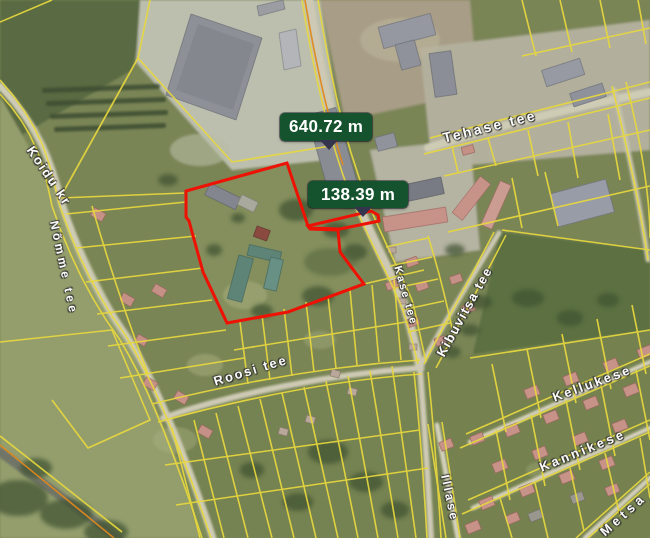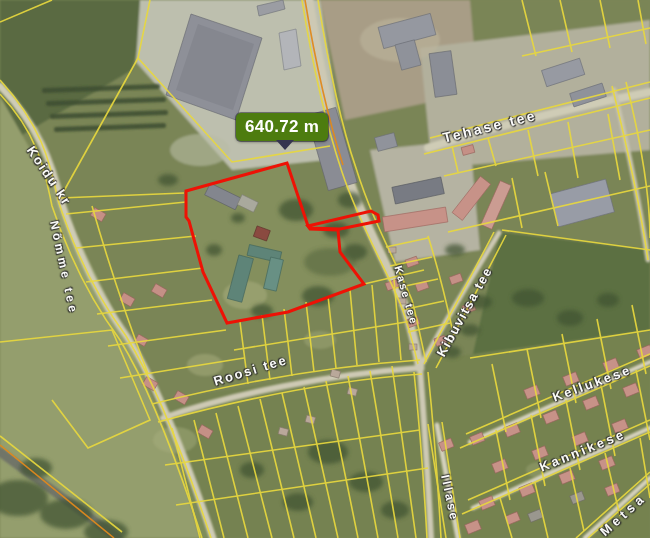--- a/index.html
+++ b/index.html
@@ -10,25 +10,26 @@
   .stage svg{position:absolute;left:0;top:0;}
   
   .st{
     position:absolute;color:#fff;font-weight:bold;font-size:13px;
     white-space:nowrap;transform-origin:0 50%;opacity:.96;
     text-shadow:0 0 2px #3a3a3a,1px 1px 1px #2e2e2e,-1px -1px 1px #2e2e2e,0 1px 2px rgba(0,0,0,.55);
     pointer-events:none;
   }
   
   .tip{
-    position:absolute;background:#4d7c0f;color:#fff;border-radius:5px;
+    position:absolute;background:#14532d;color:#fff;border-radius:5px;
     display:flex;align-items:center;justify-content:center;
     font-size:17px;font-weight:bold;letter-spacing:.3px;
     box-shadow:0 0 0 1px rgba(25,25,45,.45),0 1px 3px rgba(0,0,0,.45);
     pointer-events:none;
+    margin-left:44px;
   }
   .tip::after{
     content:"";position:absolute;bottom:-9px;width:0;height:0;
     border-left:9px solid transparent;border-right:9px solid transparent;
     border-top:10px solid #35344f;
   }
   .tip.t640::after{left:40px;}
   .tip.t138::after{left:46px;}
 </style>
 </head>
@@ -275,14 +276,17 @@
   <div class="st" style="left:440px;top:348px;transform:rotate(-61deg);letter-spacing:1.5px;">Kibuvitsa tee</div>
   <div class="st" style="left:214px;top:374px;transform:rotate(-17deg);letter-spacing:2px;">Roosi tee</div>
   <div class="st" style="left:553px;top:390px;transform:rotate(-20deg);letter-spacing:2.5px;">Kellukese</div>
   <div class="st" style="left:540px;top:460px;transform:rotate(-22deg);letter-spacing:3px;">Kannikese</div>
   <div class="st" style="left:445px;top:468px;transform:rotate(78deg);letter-spacing:3px;font-size:12px;">Illase</div>
   <div class="st" style="left:602px;top:526px;transform:rotate(-42deg);letter-spacing:4px;">Metsa</div>
 
   <div class="tip t640" style="left:236px;top:113px;width:92px;height:28px;">
     <span>640.72 m</span>
   </div>
+  <div class="tip t138" style="left:264px;top:181px;width:100px;height:27px;">
+    <span>138.39 m</span>
+  </div>
 
 </div>
 
 </body></html>

